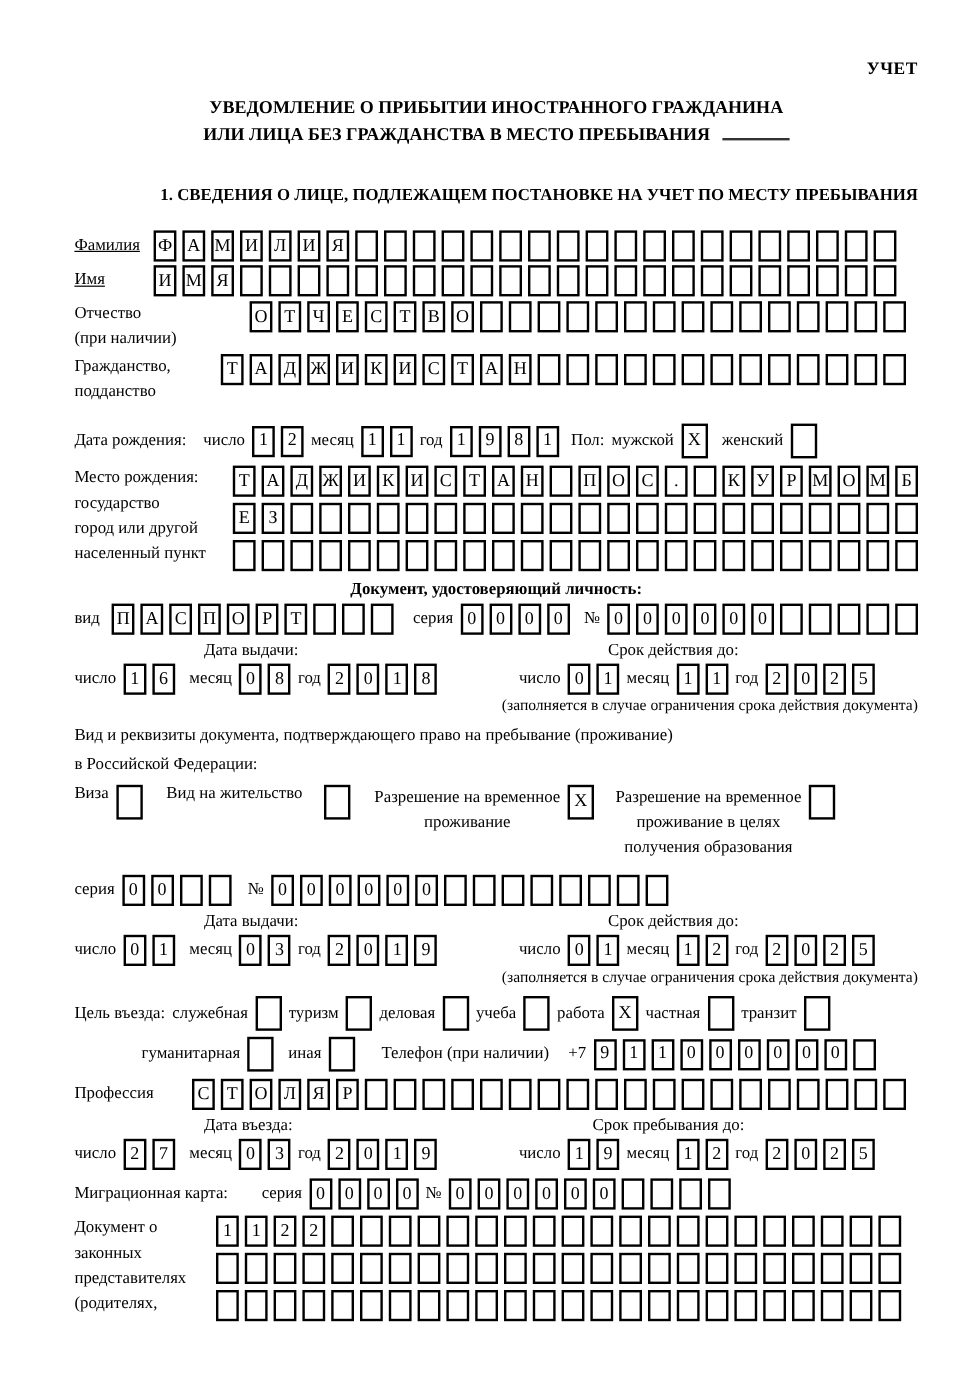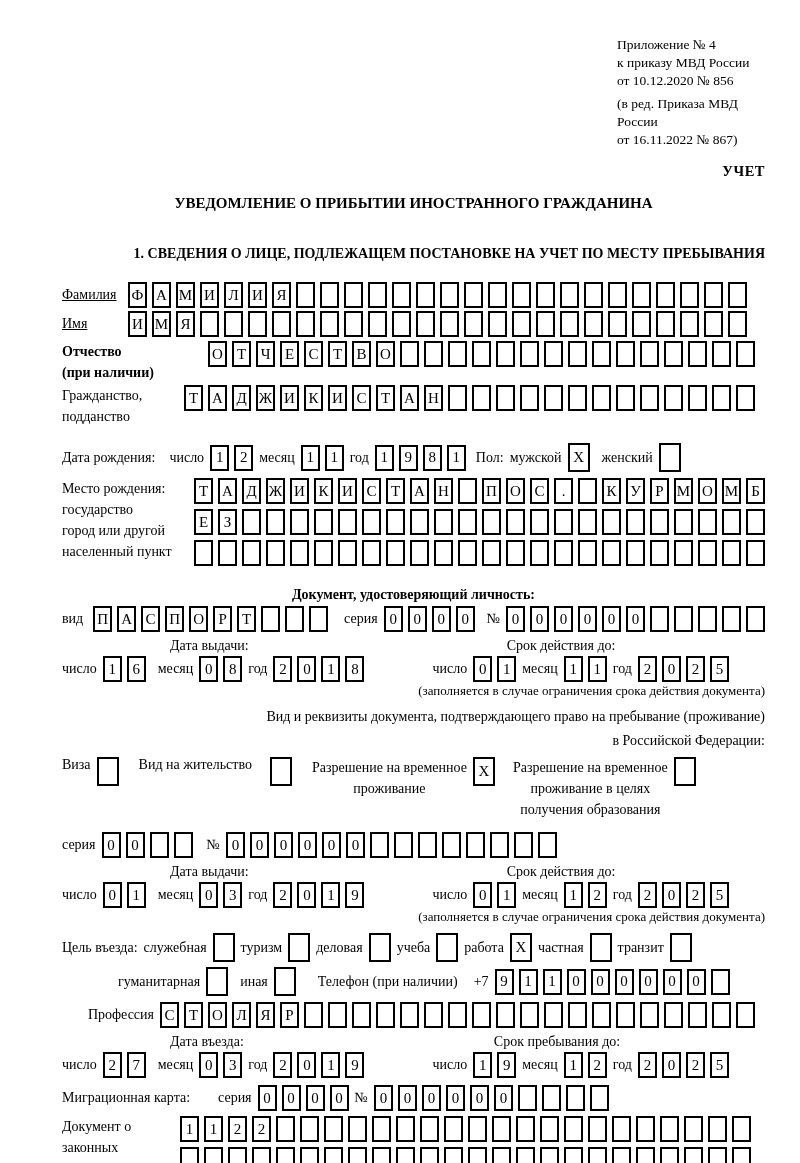--- a/index.html
+++ b/index.html
@@ -22,49 +22,43 @@
   .cell{
     width:19px;height:26px;border:2px solid #000;box-sizing:border-box;flex:0 0 auto;
     display:flex;align-items:center;justify-content:center;
     font-size:15px;line-height:1;background:#fff;
   }
   .cbox .cell{width:22px;height:29px;}
   .stack{display:flex;flex-direction:column;gap:5px;}
   .note{font-size:13px;text-align:right;margin-top:1px;}
   .optlbl{font-size:14px;text-align:center;line-height:21px;white-space:nowrap;}
   .datelbls{display:flex;font-size:14px;margin-top:6px;}
-  .bold-c{font-weight:bold;font-size:14px;text-align:center;margin-top:21px;}
-  .plain{font-size:14px;line-height:24px;margin-top:6px;text-align:right;}
+  .bold-c{font-weight:bold;font-size:14px;text-align:center;margin-top:8px;}
+  .plain{font-size:14px;line-height:24px;margin-top:6px;}
   .w-surname{width:60px;text-decoration:underline;}
-  .w-patr{width:140px;font-weight:bold;}
+  .w-patr{width:140px;}
   .w-cit{width:116px;}
   .w-place{width:130px;}
-  .w-prof{width:92px;text-align:right;}
+  .w-prof{width:92px;}
   .w-legal{width:112px;}
   .w-kind{width:46px;}
 </style>
 </head>
 <body>
 
 <div class="page">
 
-  <div class="appendix">
-    <div>Приложение № 4</div>
-    <div>к приказу МВД России</div>
-    <div>от 10.12.2020 № 856</div>
-    <div class="amend">
-      <div>(в ред. Приказа МВД России</div>
-      <div>от 16.11.2022 № 867)</div>
-    </div>
-  </div>
 
   <div class="form-word">УЧЕТ</div>
 
   <div class="title">
     <div>УВЕДОМЛЕНИЕ О ПРИБЫТИИ ИНОСТРАННОГО ГРАЖДАНИНА</div>
+    <div>
+      <span>ИЛИ ЛИЦА БЕЗ ГРАЖДАНСТВА В МЕСТО ПРЕБЫВАНИЯ</span><span class="blank-line"></span>
+    </div>
   </div>
 
   <div class="section-h">1. СВЕДЕНИЯ О ЛИЦЕ, ПОДЛЕЖАЩЕМ ПОСТАНОВКЕ НА УЧЕТ ПО МЕСТУ ПРЕБЫВАНИЯ</div>
 
   <div class="row" style="margin-top:20px">
     <span class="lbl w-surname">Фамилия</span>
     <span class="cells">
         <span class="cell">Ф</span>
         <span class="cell">А</span>
         <span class="cell">М</span>

